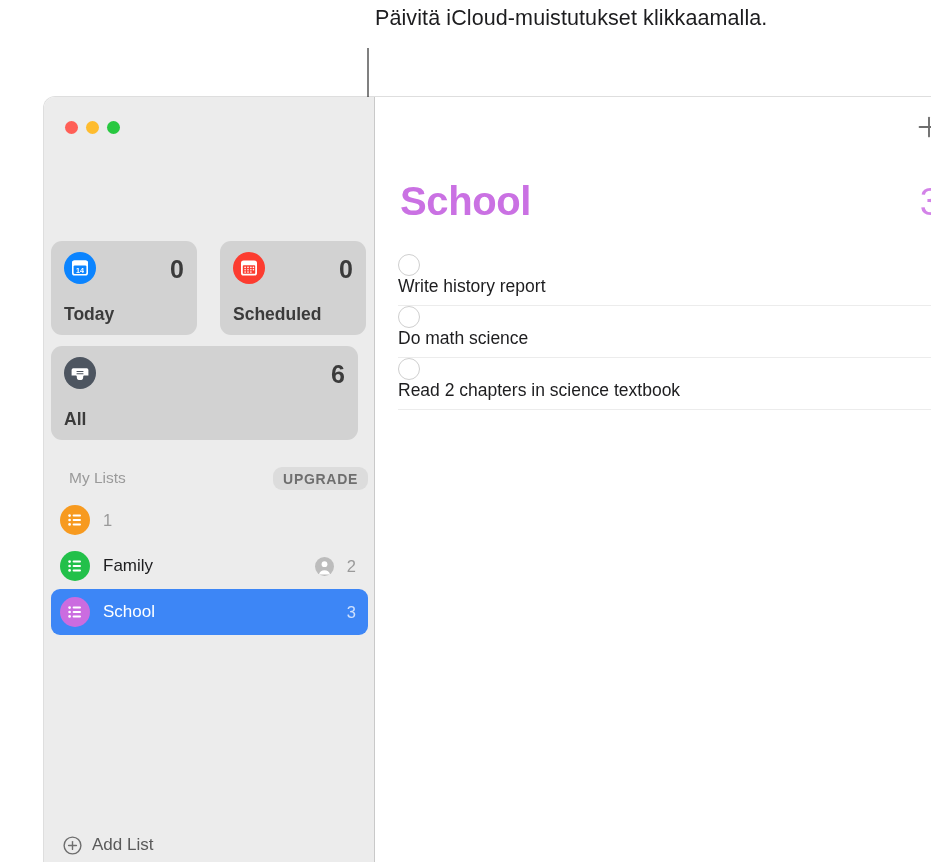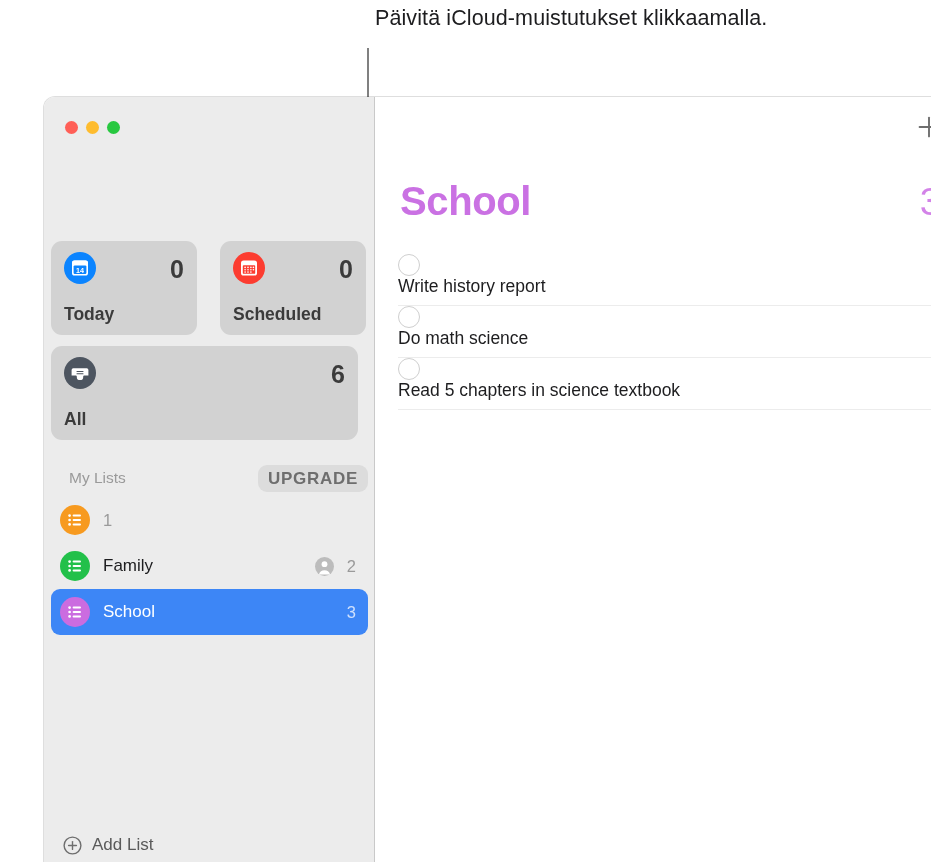--- a/index.html
+++ b/index.html
@@ -83,21 +83,21 @@
 
   
   .mylists {
     position: absolute; left: 0; top: 366px;
     width: 331px; height: 30px;
     display: flex; align-items: center; padding: 0 7px;
   }
   .mylists .mltitle { font-size: 15.5px; color: #9a9a9a; flex: 1; padding-left: 18px; }
   .upgrade {
     background: #dcdcdc; border-radius: 9px;
-    padding: 4px 10px 3px; font-size: 17px; font-weight: 700;
+    padding: 4px 10px 3px; font-size: 14px; font-weight: 700;
     color: #6e6e6e; letter-spacing: 0.7px;
   }
 
   
   .lists { position: absolute; left: 7px; top: 400px; width: 317px; }
   .lrow {
     height: 46px; border-radius: 9px;
     display: flex; align-items: center; padding: 0 12px 0 9px;
   }
   .lrow.sel { background: #3d86f6; }
@@ -308,19 +308,19 @@
         <div class="rrow">
           <span class="rcircle"></span>
           <span class="rtext">Write history report</span>
         </div>
         <div class="rrow">
           <span class="rcircle"></span>
           <span class="rtext">Do math science</span>
         </div>
         <div class="rrow">
           <span class="rcircle"></span>
-          <span class="rtext">Read 5 chapters in science textbook</span>
+          <span class="rtext">Read 2 chapters in science textbook</span>
         </div>
       </div>
     </div>
 
   </div>
 </div>
 
 </body></html>

